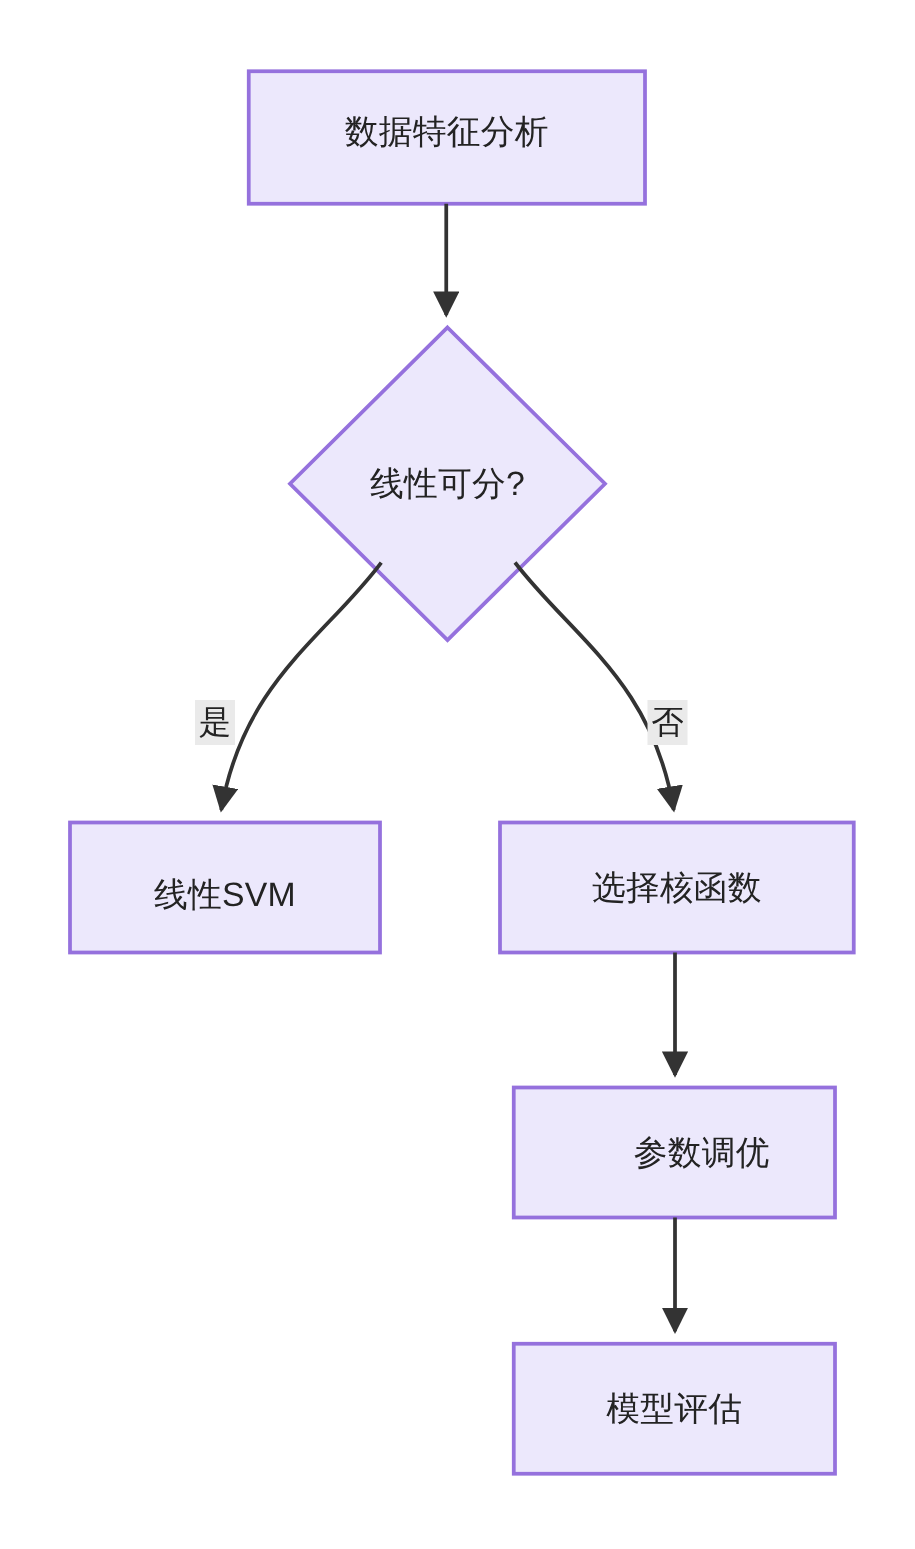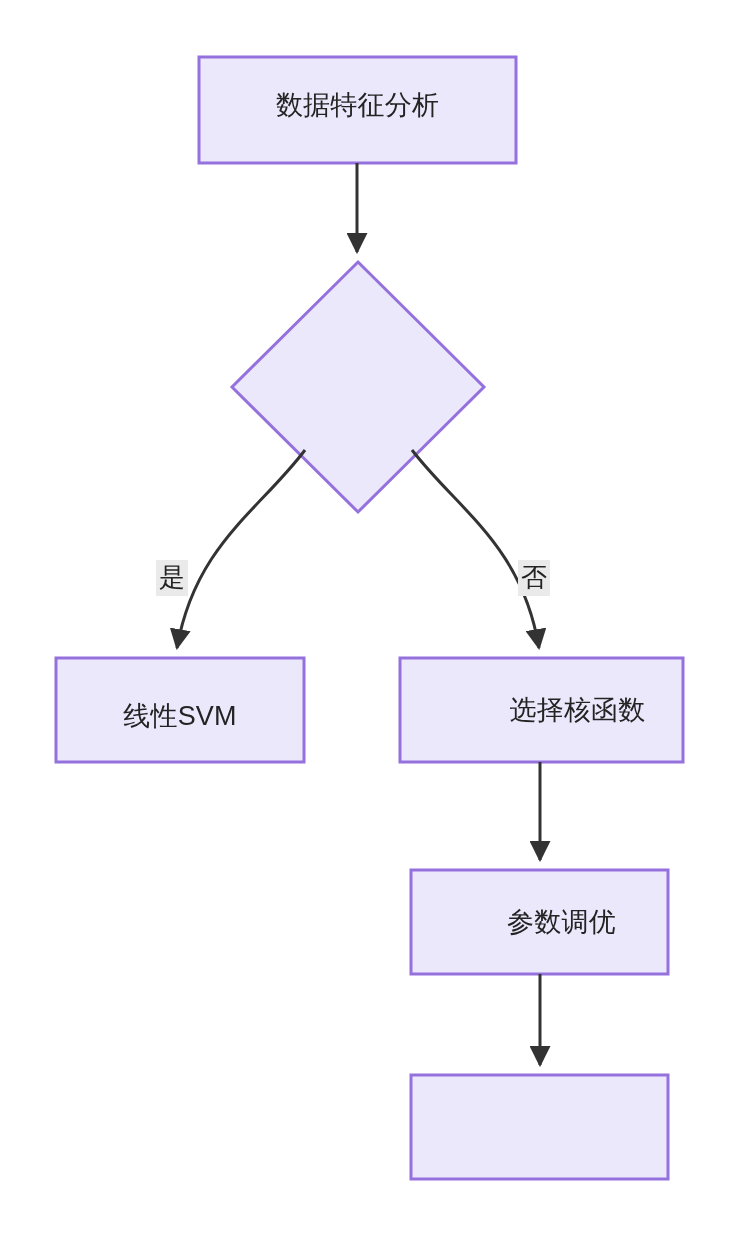--- a/index.html
+++ b/index.html
@@ -85,25 +85,27 @@
 
     <path d="M 412 450 C 458 510 522 545 539 648" fill="none" stroke="#333333" stroke-width="3" marker-end="url(#arrow)"></path>
 
     <path d="M 540 762 L 540 860" fill="none" stroke="#333333" stroke-width="3" marker-end="url(#arrow)"></path>
 
     <path d="M 540 974 L 540 1065" fill="none" stroke="#333333" stroke-width="3" marker-end="url(#arrow)"></path>
   </svg>
 
   <div class="node-label" style="left:199px; top:57px; width:317px; height:96px;">数据特征分析</div>
 
+  <div class="node-label" style="left:232px; top:337px; width:252px; height:100px;">线性可分?</div>
 
   <div class="node-label" style="left:56px; top:658px; width:248px; height:115px;">线性SVM</div>
 
-  <div class="node-label" style="left:400px; top:658px; width:283px; height:104px;padding-left:36px;">选择核函数</div>
+  <div class="node-label" style="left:400px; top:658px; width:283px; height:104px;">选择核函数</div>
 
   <div class="node-label" style="left:433px; top:870px; width:257px; height:104px;">参数调优</div>
 
+  <div class="node-label" style="left:411px; top:1075px; width:257px; height:104px;">模型评估</div>
 
   <div class="edge-label" style="left:156px; top:560px;">是</div>
 
   <div class="edge-label" style="left:518px; top:560px;">否</div>
 
 </div>
 
 </body></html>

